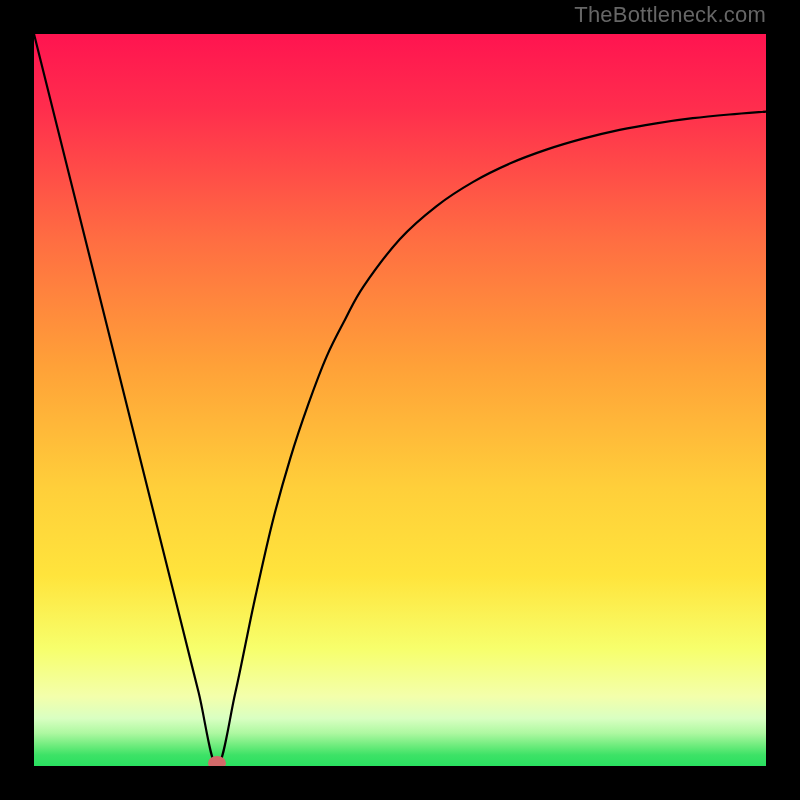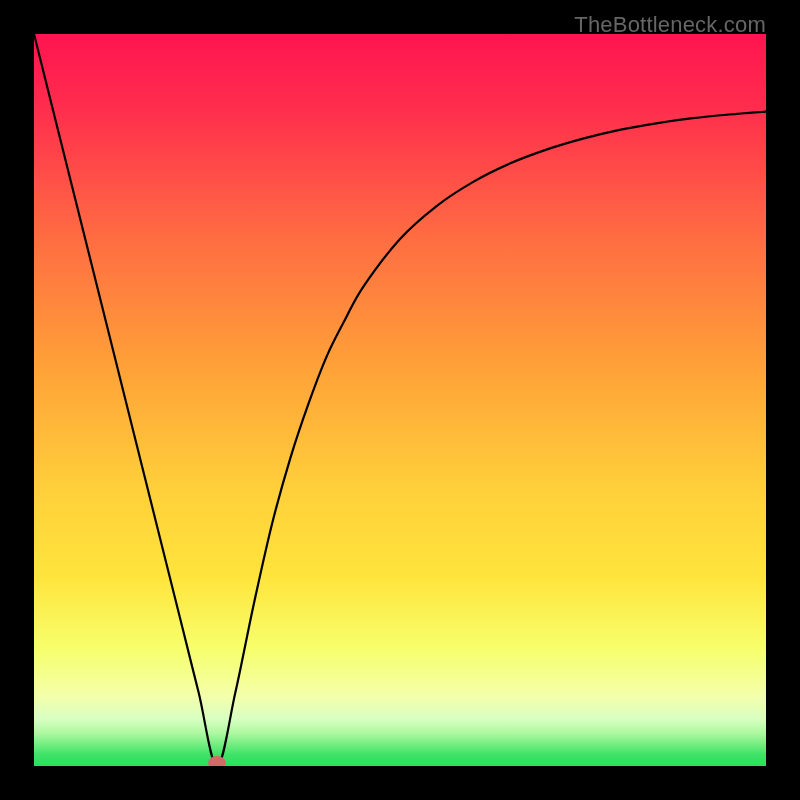--- a/index.html
+++ b/index.html
@@ -33,21 +33,21 @@
   }
   .curve {
     position: absolute;
     left: 0;
     top: 0;
     width: 732px;
     height: 732px;
   }
   .watermark {
     position: absolute;
-    top: 12px;
+    top: 2px;
     right: 34px;
     color: #666;
     font-family: Arial, Helvetica, sans-serif;
     font-size: 22px;
     font-weight: 500;
     letter-spacing: 0.2px;
   }
   .marker {
     position: absolute;
     width: 18px;

